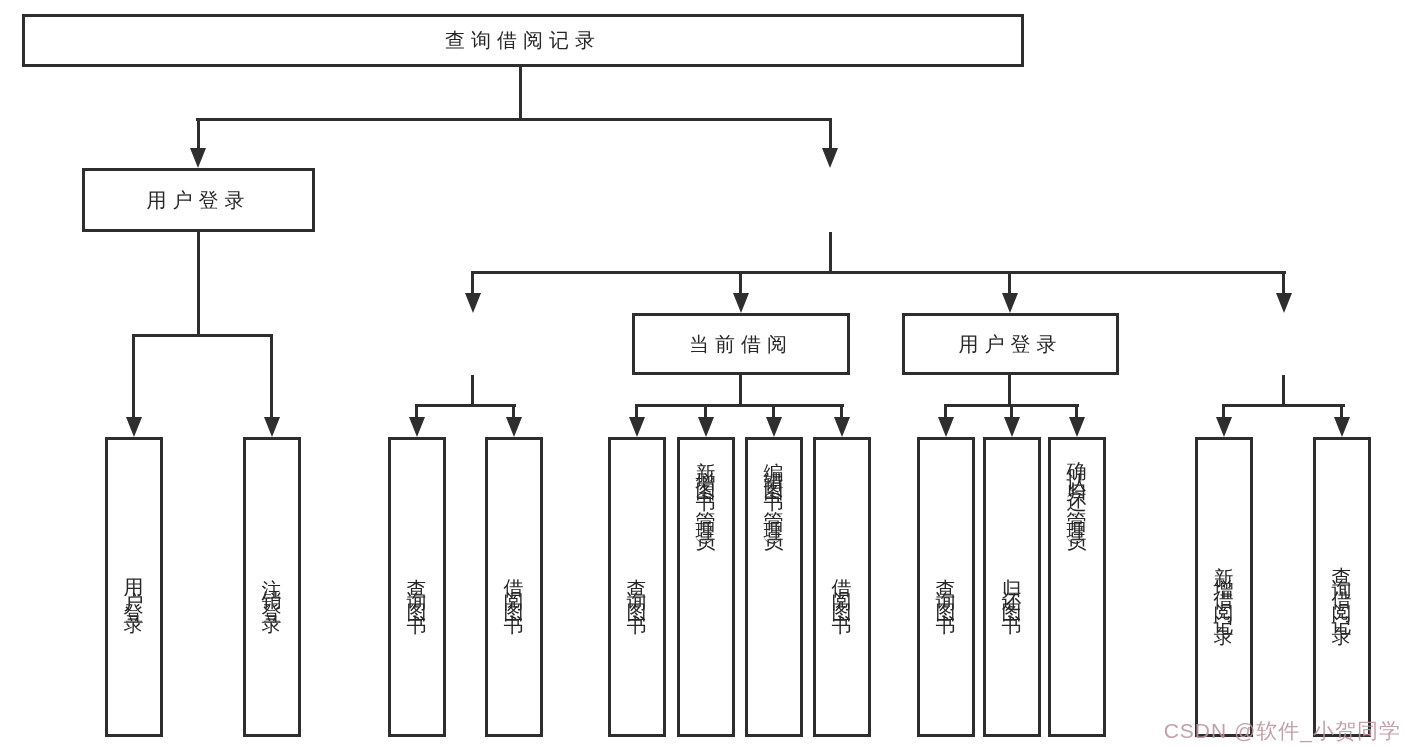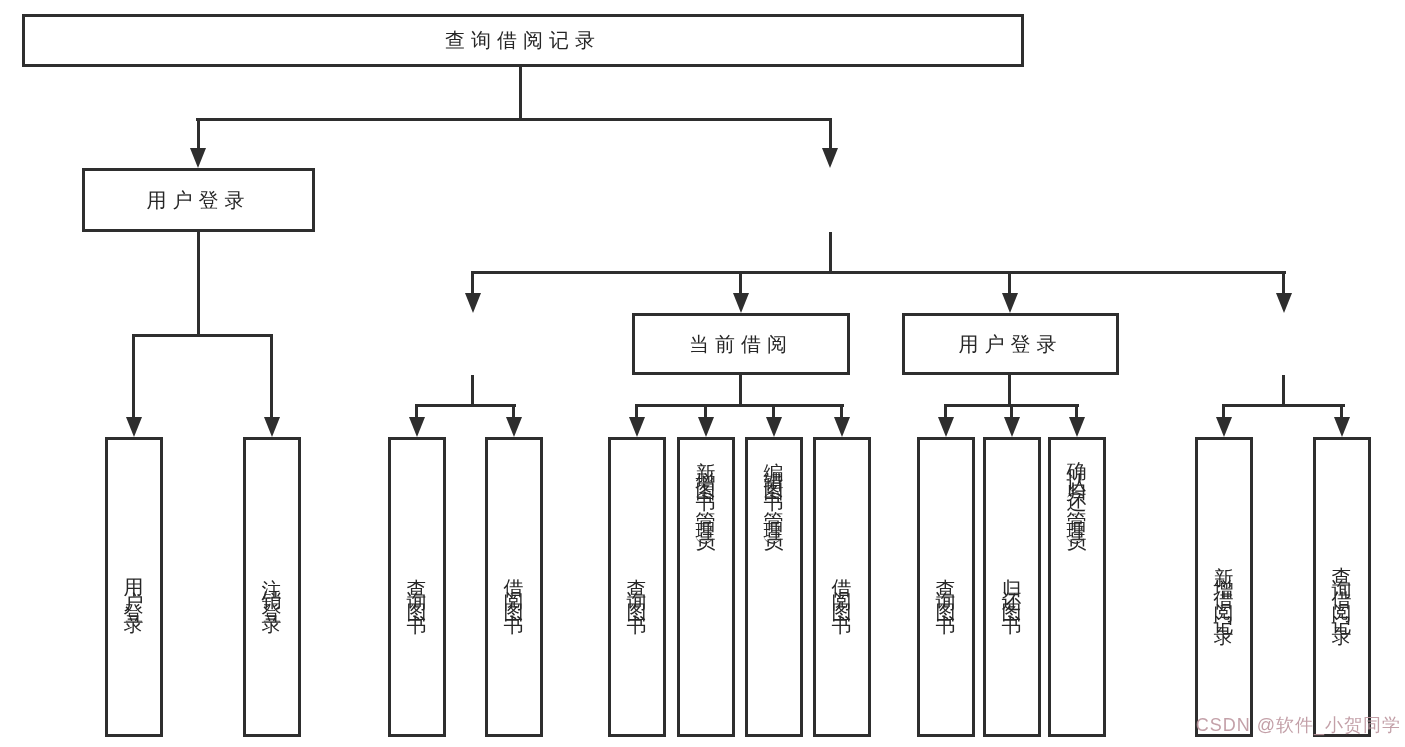--- a/index.html
+++ b/index.html
@@ -24,22 +24,22 @@
   .vbox.fill .vtext{letter-spacing:10px;padding-top:6px;}
   .hline,.vline{position:absolute;background:#2e2e2e;}
   .hline{height:3px;}
   .vline{width:3px;}
   .arrow{
     position:absolute;width:0;height:0;
     border-left:8px solid transparent;border-right:8px solid transparent;
     border-top:20px solid #2e2e2e;
   }
   .watermark{
-    position:absolute;right:4px;bottom:10px;
-    font-size:18px;letter-spacing:1px;color:rgba(188,150,158,0.9);
+    position:absolute;right:4px;bottom:2px;
+    font-size:21px;letter-spacing:1px;color:rgba(188,150,158,0.9);
     white-space:nowrap;
   }
 </style>
 </head>
 <body>
 
 <div id="stage">
 
   <div class="box" style="left:22px;top:14px;width:1002px;height:53px;">
     <span>查询借阅记录</span>

